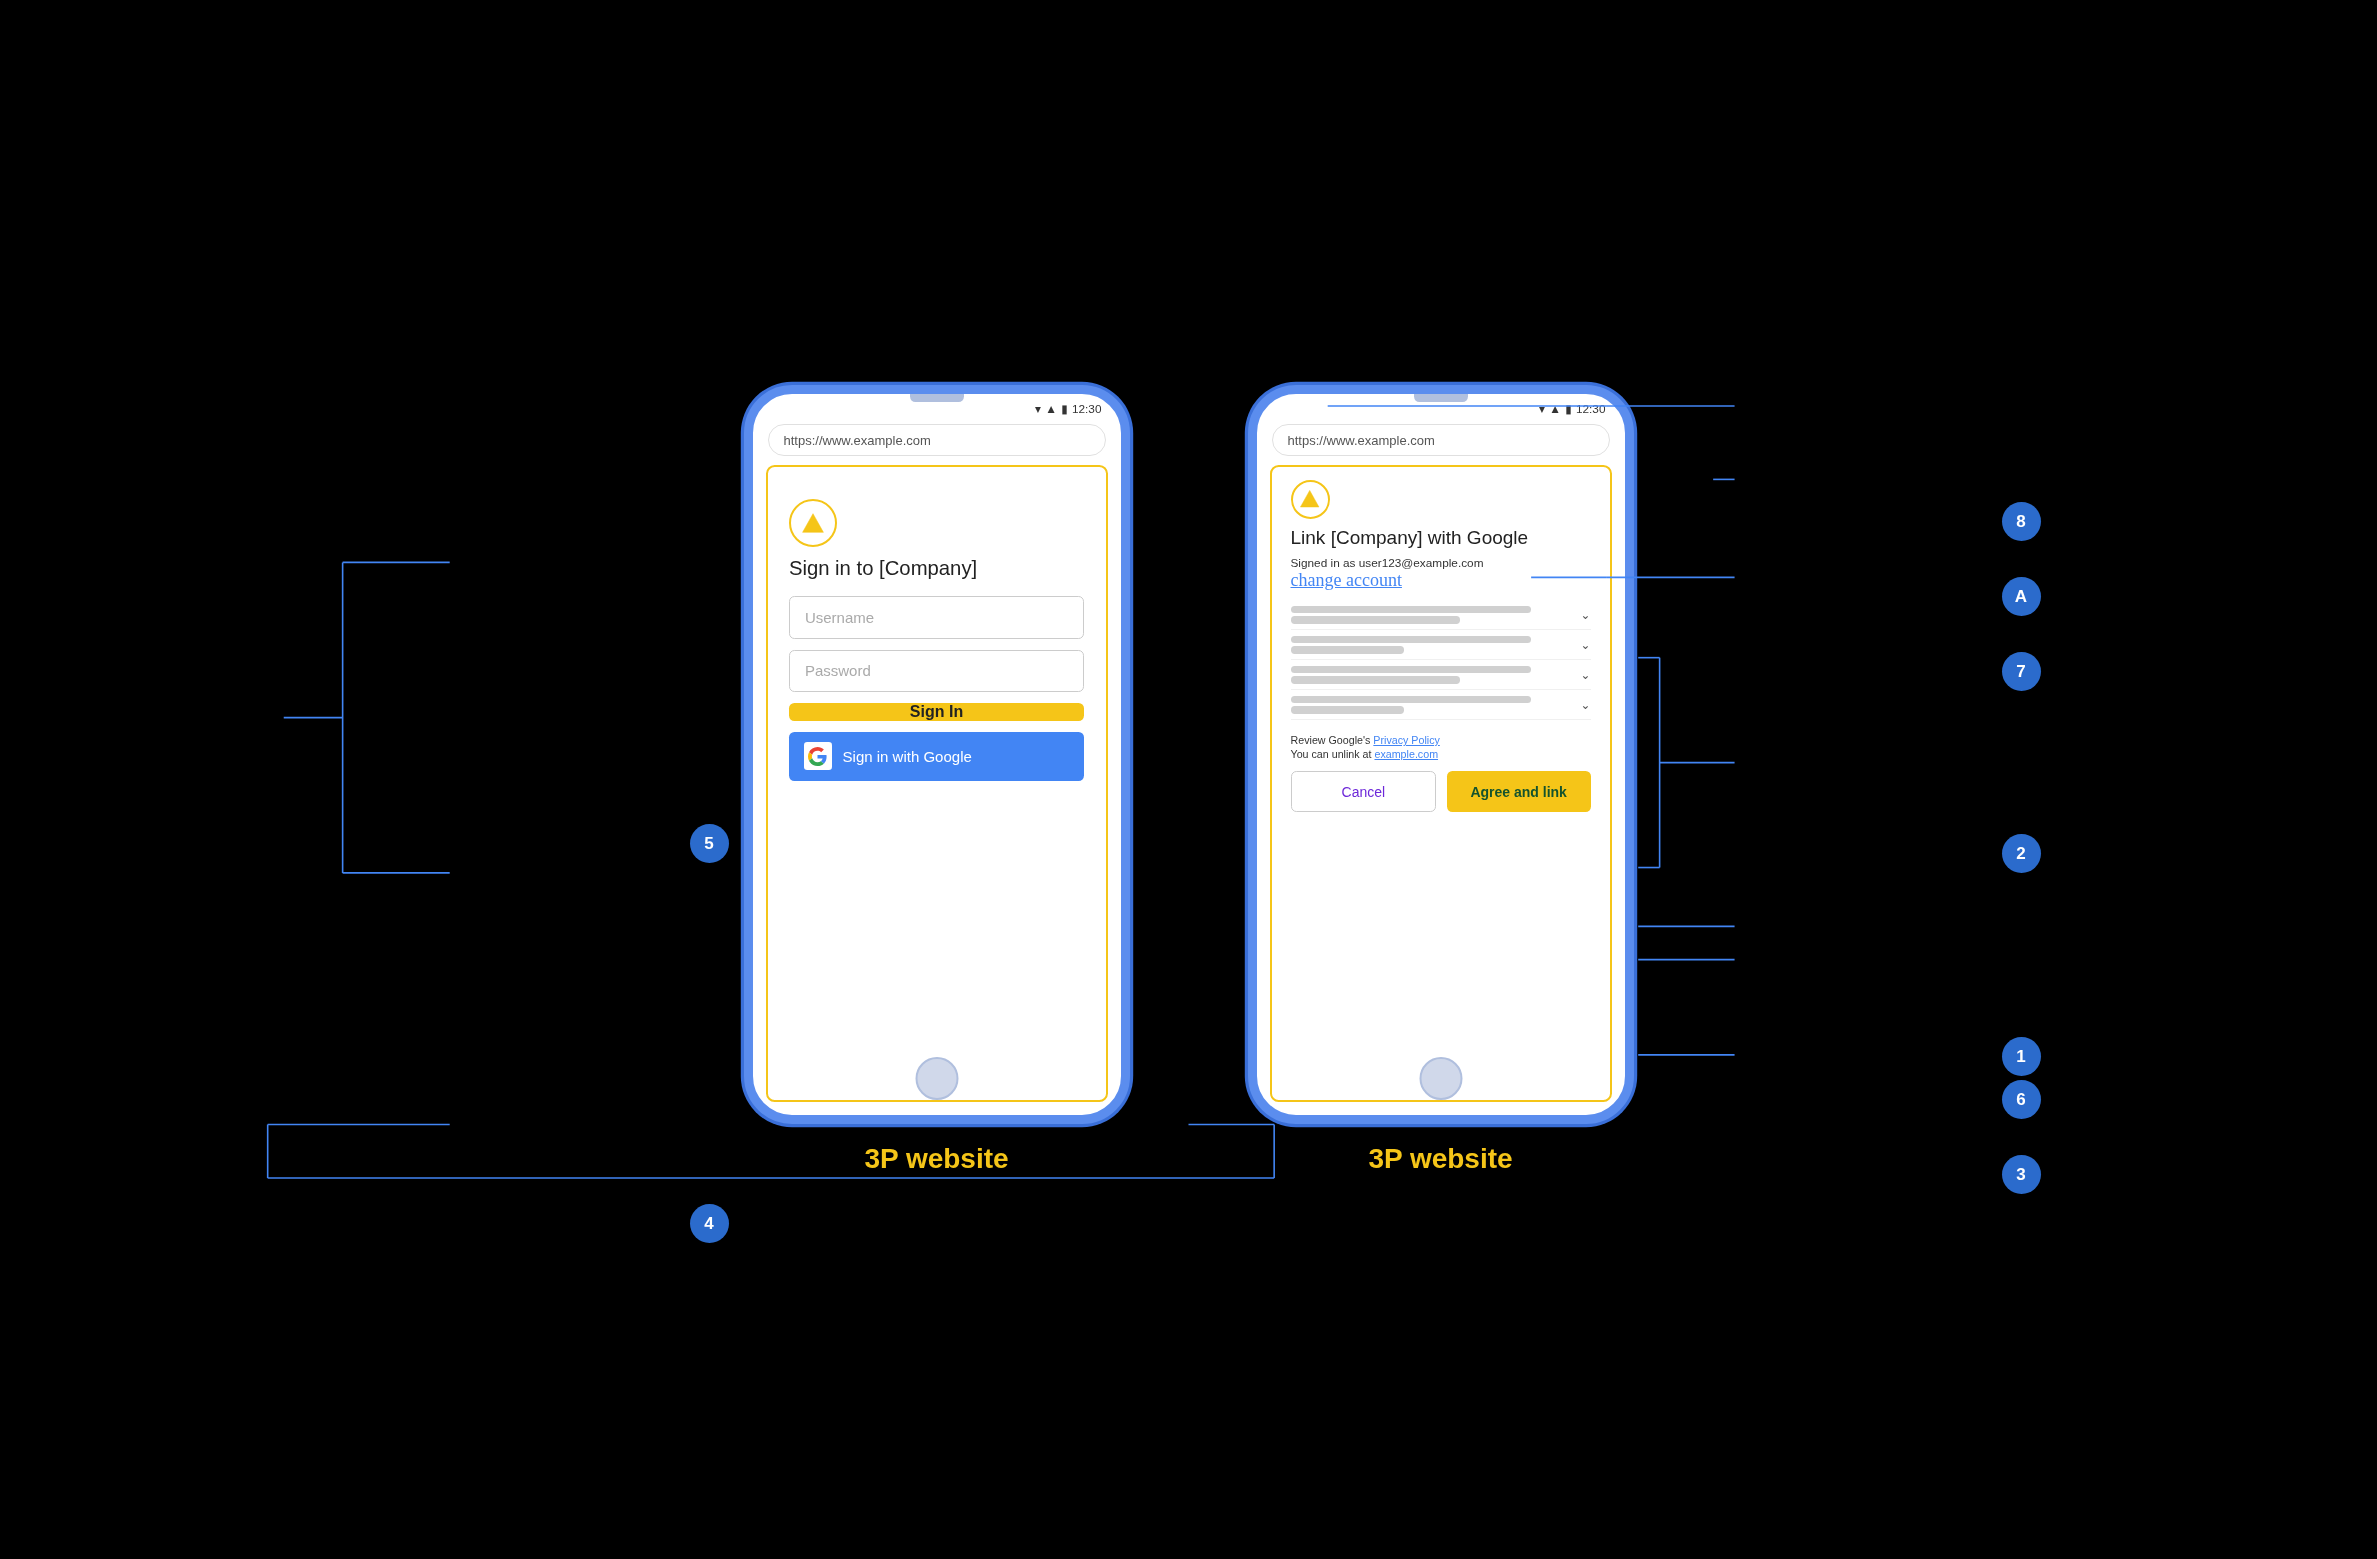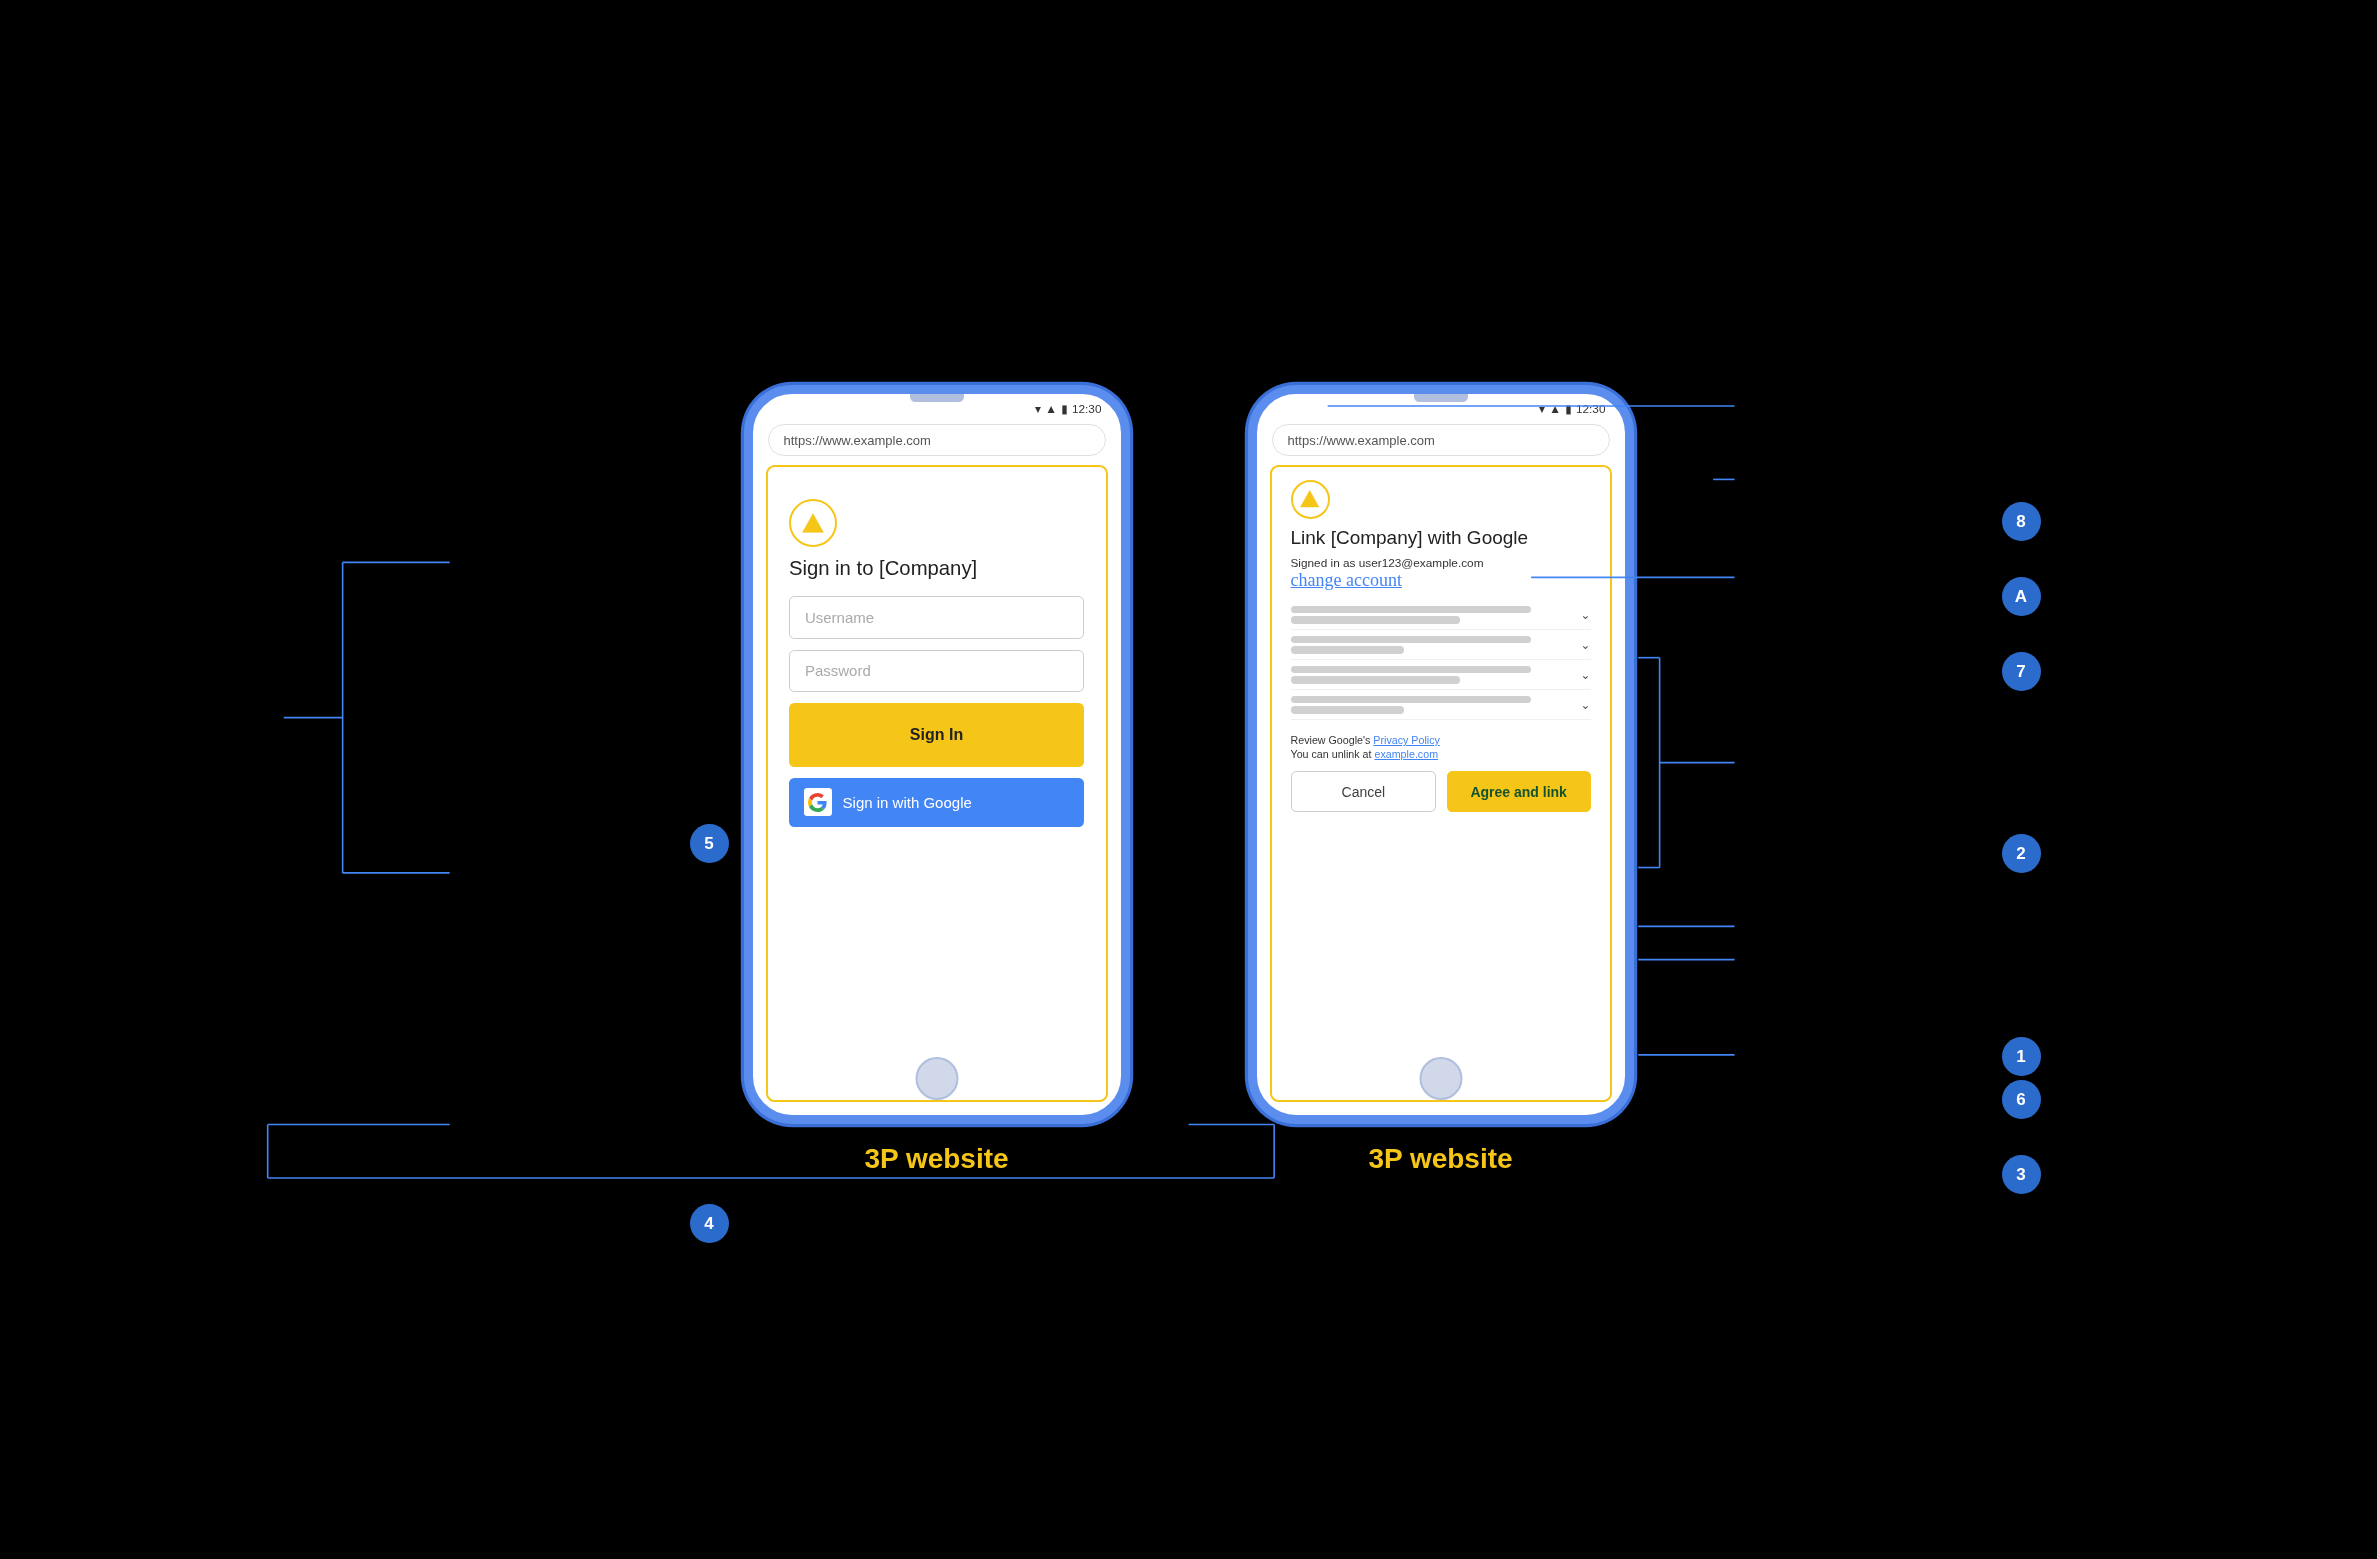--- a/index.html
+++ b/index.html
@@ -143,21 +143,21 @@
       color: #888;
       margin-bottom: 10.7px;
       background: #fff;
       flex-shrink: 0;
     }
     .sign-in-btn {
       width: 100%;
       background: #f5c518;
       border: none;
       border-radius: 5.4px;
-      padding: 23px;
+      padding: 0;
       font-size: 16px;
       font-weight: 600;
       color: #222;
       cursor: pointer;
       margin-bottom: 10.7px;
       flex-shrink: 0;
     }
     .google-btn {
       width: 100%;
       background: #4285f4;
@@ -283,21 +283,21 @@
       margin-top: 10.7px;
       flex-shrink: 0;
     }
     .cancel-btn {
       flex: 1;
       background: #fff;
       border: 1.1px solid #ccc;
       border-radius: 5.4px;
       padding: 11.8px;
       font-size: 14px;
-      color: #404040;
+      color: #6d28d9;
       cursor: pointer;
     }
     .agree-btn {
       flex: 1;
       background: #f5c518;
       border: none;
       border-radius: 5.4px;
       padding: 11.8px;
       font-size: 14px;
       font-weight: 600;

